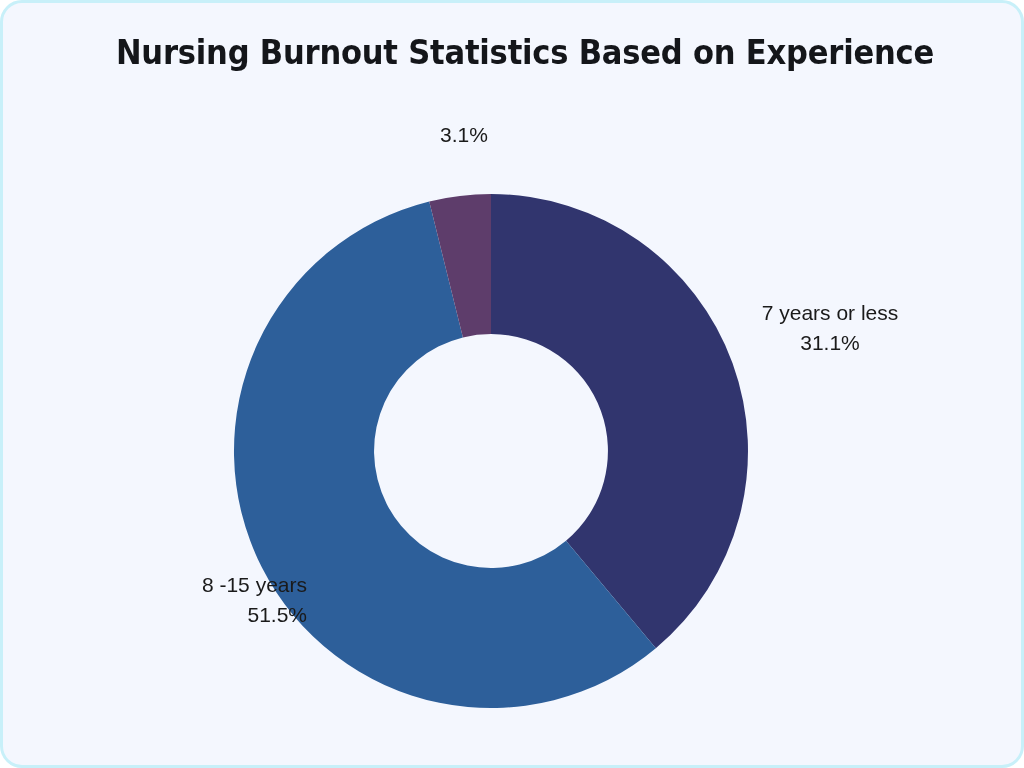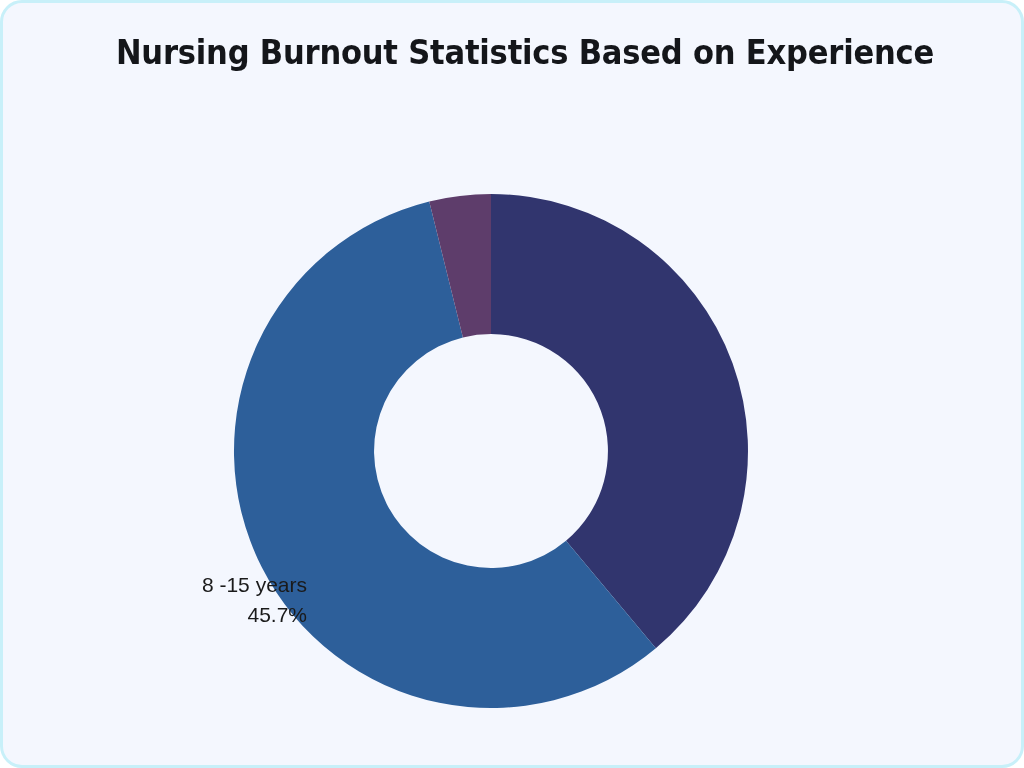--- a/index.html
+++ b/index.html
@@ -98,21 +98,26 @@
     <svg id="donut-svg" viewBox="0 0 1024 768">
       <g id="slice-group">
           <path d="M 488.00 191.00 A 257 257 0 0 1 652.85 645.16 L 563.01 537.71 A 116.94 116.94 0 0 0 488.00 331.06 Z" fill="#31356e" stroke="none"></path>
           <path d="M 652.85 645.16 A 257 257 0 1 1 426.26 198.53 L 459.91 334.49 A 116.94 116.94 0 1 0 563.01 537.71 Z" fill="#2d5f9a" stroke="none"></path>
           <path d="M 426.26 198.53 A 257 257 0 0 1 488.00 191.00 L 488.00 331.06 A 116.94 116.94 0 0 0 459.91 334.49 Z" fill="#5e3d6b" stroke="none"></path>
         </g>
     </svg>
   </div>
 
   <div class="slice-label" id="label-16-36">
+    <span class="lab-pct">3.1%</span>
   </div>
 
+  <div class="slice-label" id="label-7-or-less">
+    <span class="lab-name">7 years or less</span>
+    <span class="lab-pct">31.1%</span>
+  </div>
 
   <div class="slice-label" id="label-8-15">
     <span class="lab-name">8 -15 years</span>
-    <span class="lab-pct">45.7%</span>
+    <span class="lab-pct">51.5%</span>
   </div>
 
 </div>
 
 </body></html>

